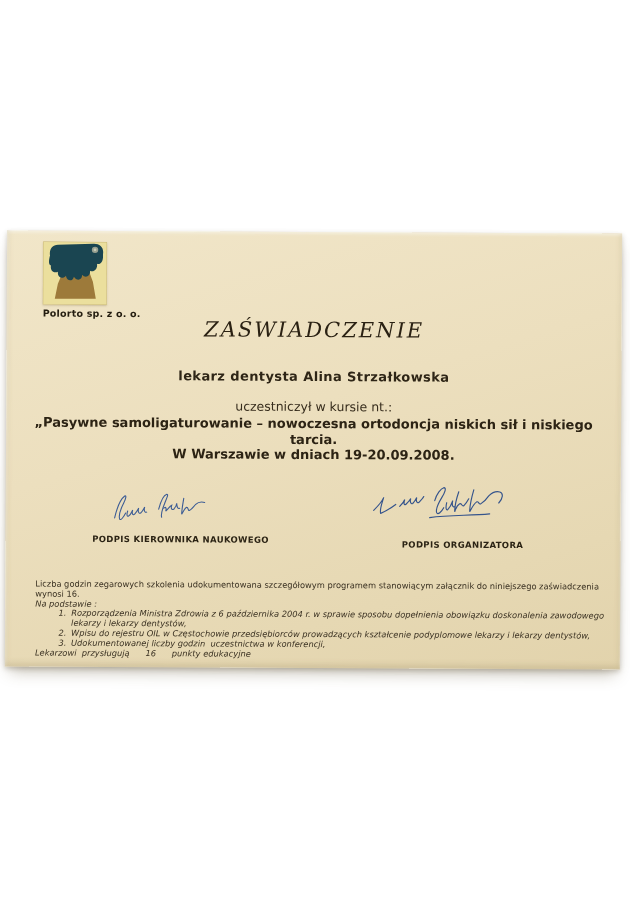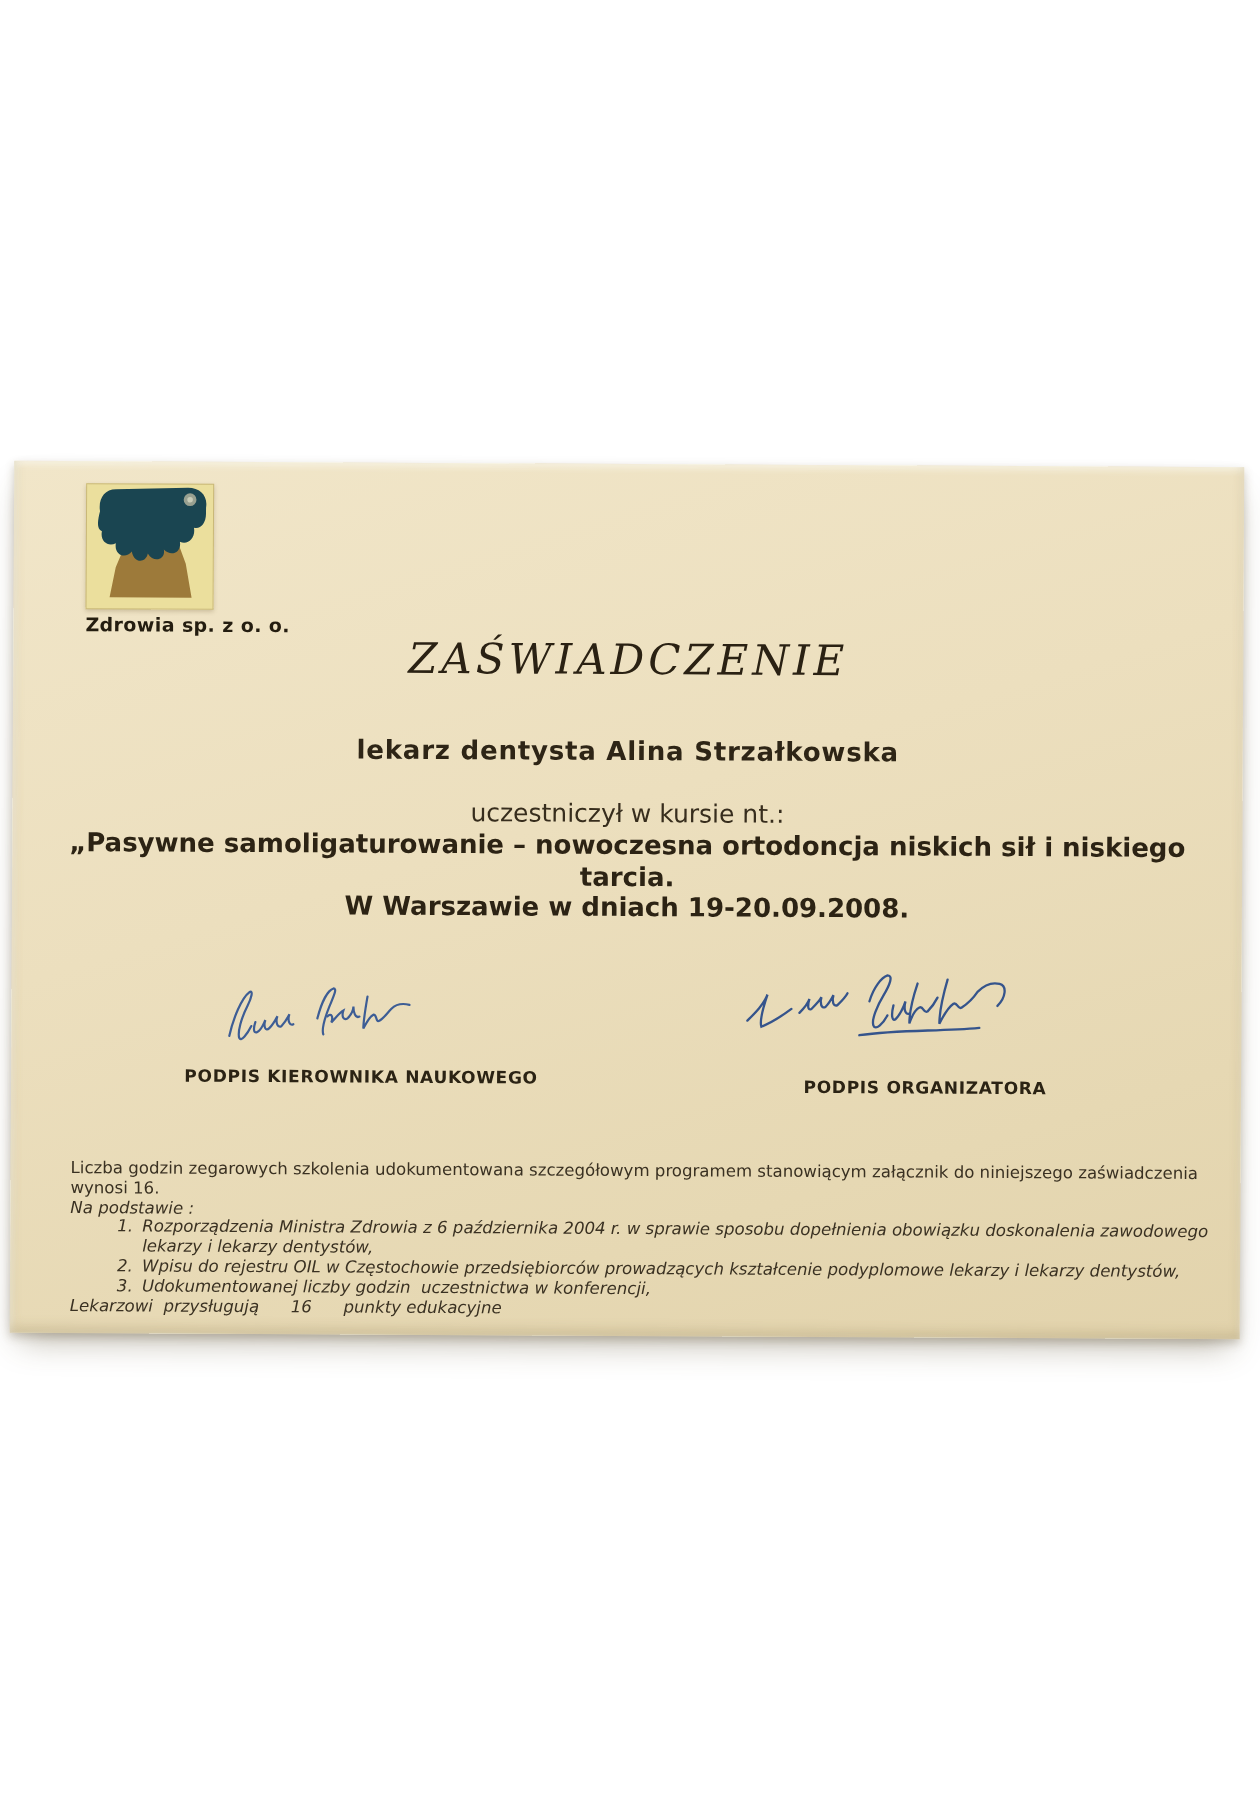--- a/index.html
+++ b/index.html
@@ -56,21 +56,21 @@
   <div class="logo-block">
     <svg class="logo" viewBox="0 0 64 63">
       <rect x="0" y="0" width="64" height="63" fill="#ebdf9d" stroke="#c9b878" stroke-width="1"></rect>
       <path d="M12,57 L15,42 L20,30 L23,21 L26,27 L29,19 L33,26 L36,20 L40,27 L44,24 L50,40 L53,57 Z" fill="#9d7a3a"></path>
       <path d="M7,14 C6,8 9,3 15,3 L51,2 C57,2 61,6 60,12 L60,15 C60,20 57,23 54,22
                C55,27 51,31 47,29 C48,34 43,37 39,33 C40,38 34,40 31,35
                C30,40 24,40 23,34 C20,38 14,36 15,30 C11,32 7,29 8,24 C5,23 6,18 7,14 Z" fill="#1a4551"></path>
       <circle cx="52" cy="8" r="3.2" fill="#98a090"></circle>
       <circle cx="52" cy="8" r="1.4" fill="#c8ccb8"></circle>
     </svg>
-    <div class="company">Zdrowia sp. z o. o.</div>
+    <div class="company">Polorto sp. z o. o.</div>
   </div>
 
   <div class="title">ZAŚWIADCZENIE</div>
 
   <div class="recipient">lekarz dentysta Alina Strzałkowska</div>
 
   <div class="intro">uczestniczył w kursie nt.:</div>
 
   <div class="course">
     <div>„Pasywne samoligaturowanie – nowoczesna ortodoncja niskich sił i niskiego</div>

